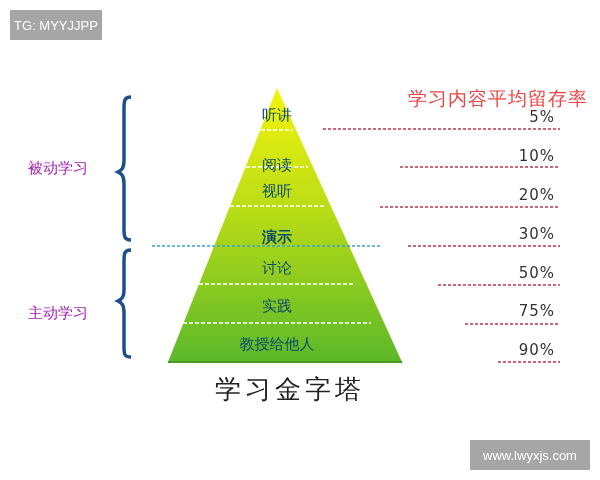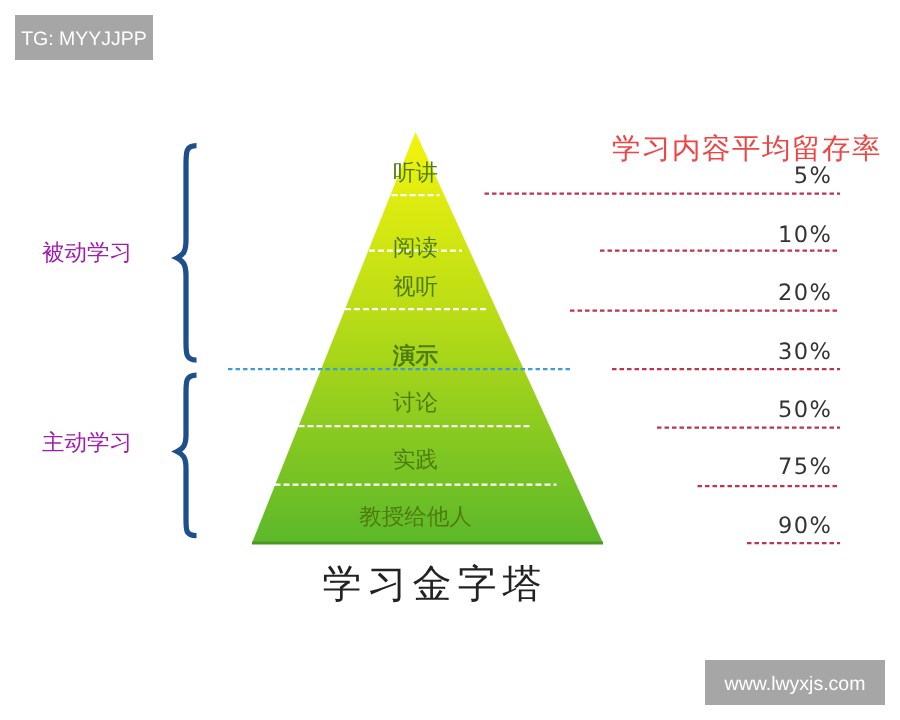--- a/index.html
+++ b/index.html
@@ -3,21 +3,21 @@
 <meta charset="utf-8">
 <style>
   html, body { margin:0; padding:0; }
   body { width:600px; height:480px; background:#ffffff; position:relative; overflow:hidden;
          font-family:"DejaVu Sans","Liberation Sans",sans-serif; }
   .wm { position:absolute; background:#a6a6a6; color:#ffffff; font-family:"Liberation Sans",sans-serif;
         font-size:13px; display:flex; align-items:center; justify-content:center; }
   #wm-top { left:10px; top:10px; width:92px; height:30px; }
   #wm-bottom { left:470px; top:440px; width:120px; height:30px; }
   svg { position:absolute; left:0; top:0; }
-  .layer-label { position:absolute; font-size:15px; color:#4d7c0f; width:120px; text-align:center; transform:translateX(-50%); }
+  .layer-label { position:absolute; font-size:15px; color:#0c4a6e; width:120px; text-align:center; transform:translateX(-50%); }
   .group-label { position:absolute; font-size:15px; color:#a21caf; }
   .pct { position:absolute; right:45px; font-size:15px; color:#333; letter-spacing:1px; }
   .header { position:absolute; left:408px; top:86px; font-size:19px; color:#ef4444; letter-spacing:1px; }
   .title { position:absolute; left:210px; top:372px; width:160px; text-align:center; font-size:26px; color:#222; letter-spacing:4px; }
 </style>
 </head>
 <body>
 
 <div class="wm" id="wm-top">TG: MYYJJPP</div>
 
@@ -58,21 +58,21 @@
 
 <div class="layer-label" style="left:277px; top:106px;">听讲</div>
 <div class="layer-label" style="left:277px; top:156px;">阅读</div>
 <div class="layer-label" style="left:277px; top:182px;">视听</div>
 <div class="layer-label" style="left:277px; top:228px;font-weight:bold;">演示</div>
 <div class="layer-label" style="left:277px; top:259px;">讨论</div>
 <div class="layer-label" style="left:277px; top:297px;">实践</div>
 <div class="layer-label" style="left:277px; top:335px;">教授给他人</div>
 
 <div class="group-label" style="left:28px; top:159px;">被动学习</div>
-<div class="group-label" style="left:28px; top:286px;">主动学习</div>
+<div class="group-label" style="left:28px; top:304px;">主动学习</div>
 
 <div class="header">学习内容平均留存率</div>
 <div class="pct" style="top:108px;">5%</div>
 <div class="pct" style="top:147px;">10%</div>
 <div class="pct" style="top:186px;">20%</div>
 <div class="pct" style="top:225px;">30%</div>
 <div class="pct" style="top:264px;">50%</div>
 <div class="pct" style="top:302px;">75%</div>
 <div class="pct" style="top:341px;">90%</div>
 

